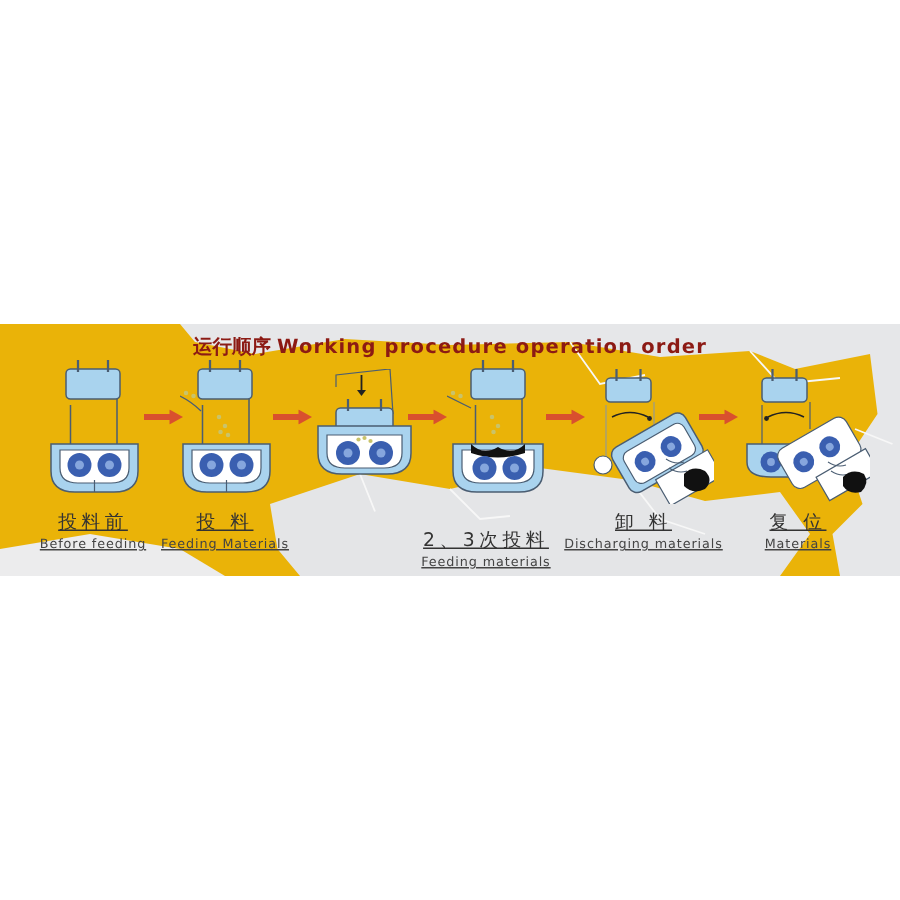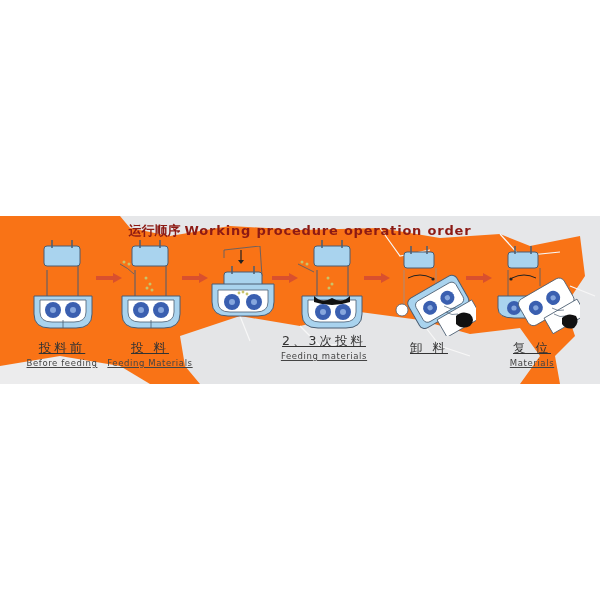--- a/index.html
+++ b/index.html
@@ -2,21 +2,21 @@
 <html><head>
 <meta charset="utf-8">
 <style>
   html, body { margin: 0; padding: 0; }
   body {
     width: 600px; height: 600px; background: #ffffff; position: relative; overflow: hidden;
     font-family: "DejaVu Sans", sans-serif;
   }
   .banner {
     position: absolute; left: 0; top: 216px; width: 600px; height: 168px;
-    background: #f97316; overflow: hidden;
+    background: #eab308; overflow: hidden;
   }
   .map-bg { position: absolute; left: 0; top: 0; width: 600px; height: 168px; }
   .title {
     position: absolute; left: 0; width: 600px; top: 6px; text-align: center;
     font-family: "DejaVu Sans", sans-serif; font-weight: bold; font-size: 13px;
     color: #8c1a14; letter-spacing: 0.8px; white-space: nowrap;
   }
   .title .cn { letter-spacing: 0; margin-right: 4px; }
   .step { position: absolute; top: 24px; }
   .step svg { display: block; }
@@ -220,25 +220,26 @@
   </div>
 
   <div class="label" style="left:18px; top:124px; width:88px;">
     <span class="cn">投料前</span>
     <span class="en">Before feeding</span>
   </div>
   <div class="label" style="left:104px; top:124px; width:92px;">
     <span class="cn">投 料</span>
     <span class="en">Feeding Materials</span>
   </div>
-  <div class="label" style="left:276px; top:117px; width:96px;">
+  <div class="label" style="left:276px; top:136px; width:96px;">
     <span class="cn">2、3次投料</span>
     <span class="en">Feeding materials</span>
   </div>
   <div class="label" style="left:374px; top:124px; width:110px;">
     <span class="cn">卸 料</span>
+    <span class="en">Discharging materials</span>
   </div>
   <div class="label" style="left:494px; top:124px; width:76px;">
     <span class="cn">复 位</span>
     <span class="en">Materials</span>
   </div>
 
 </div>
 
 </body></html>

